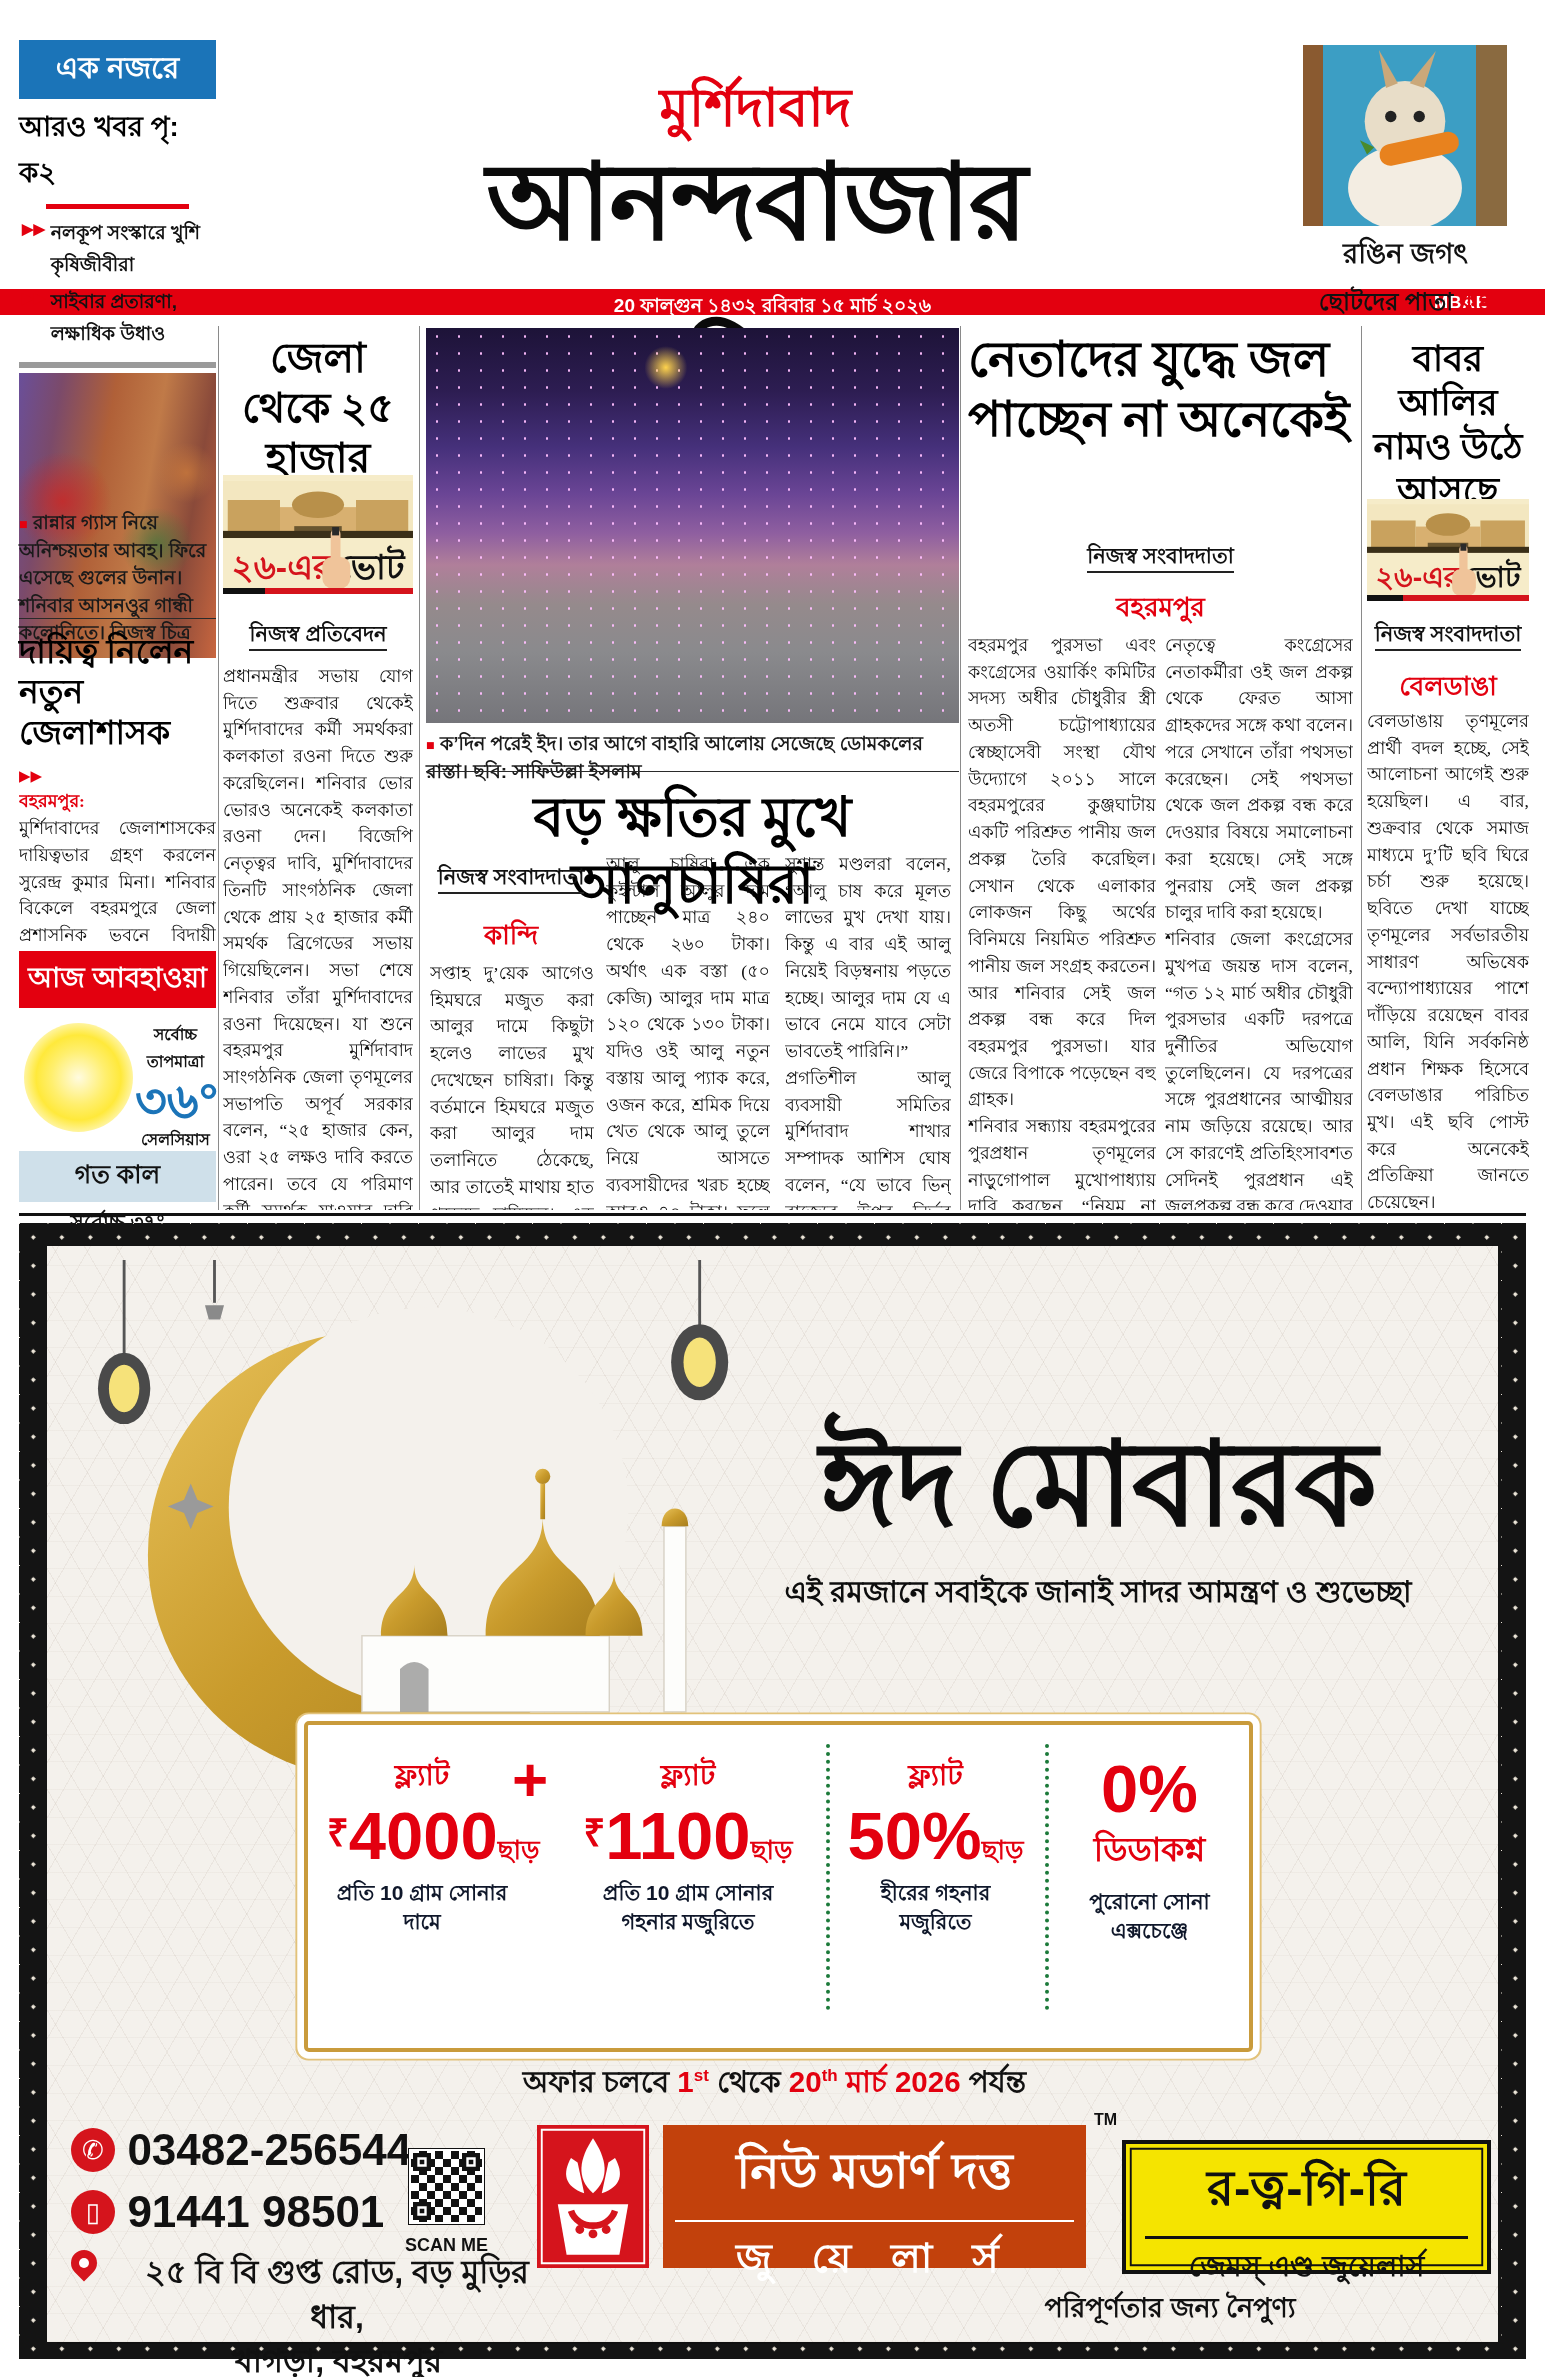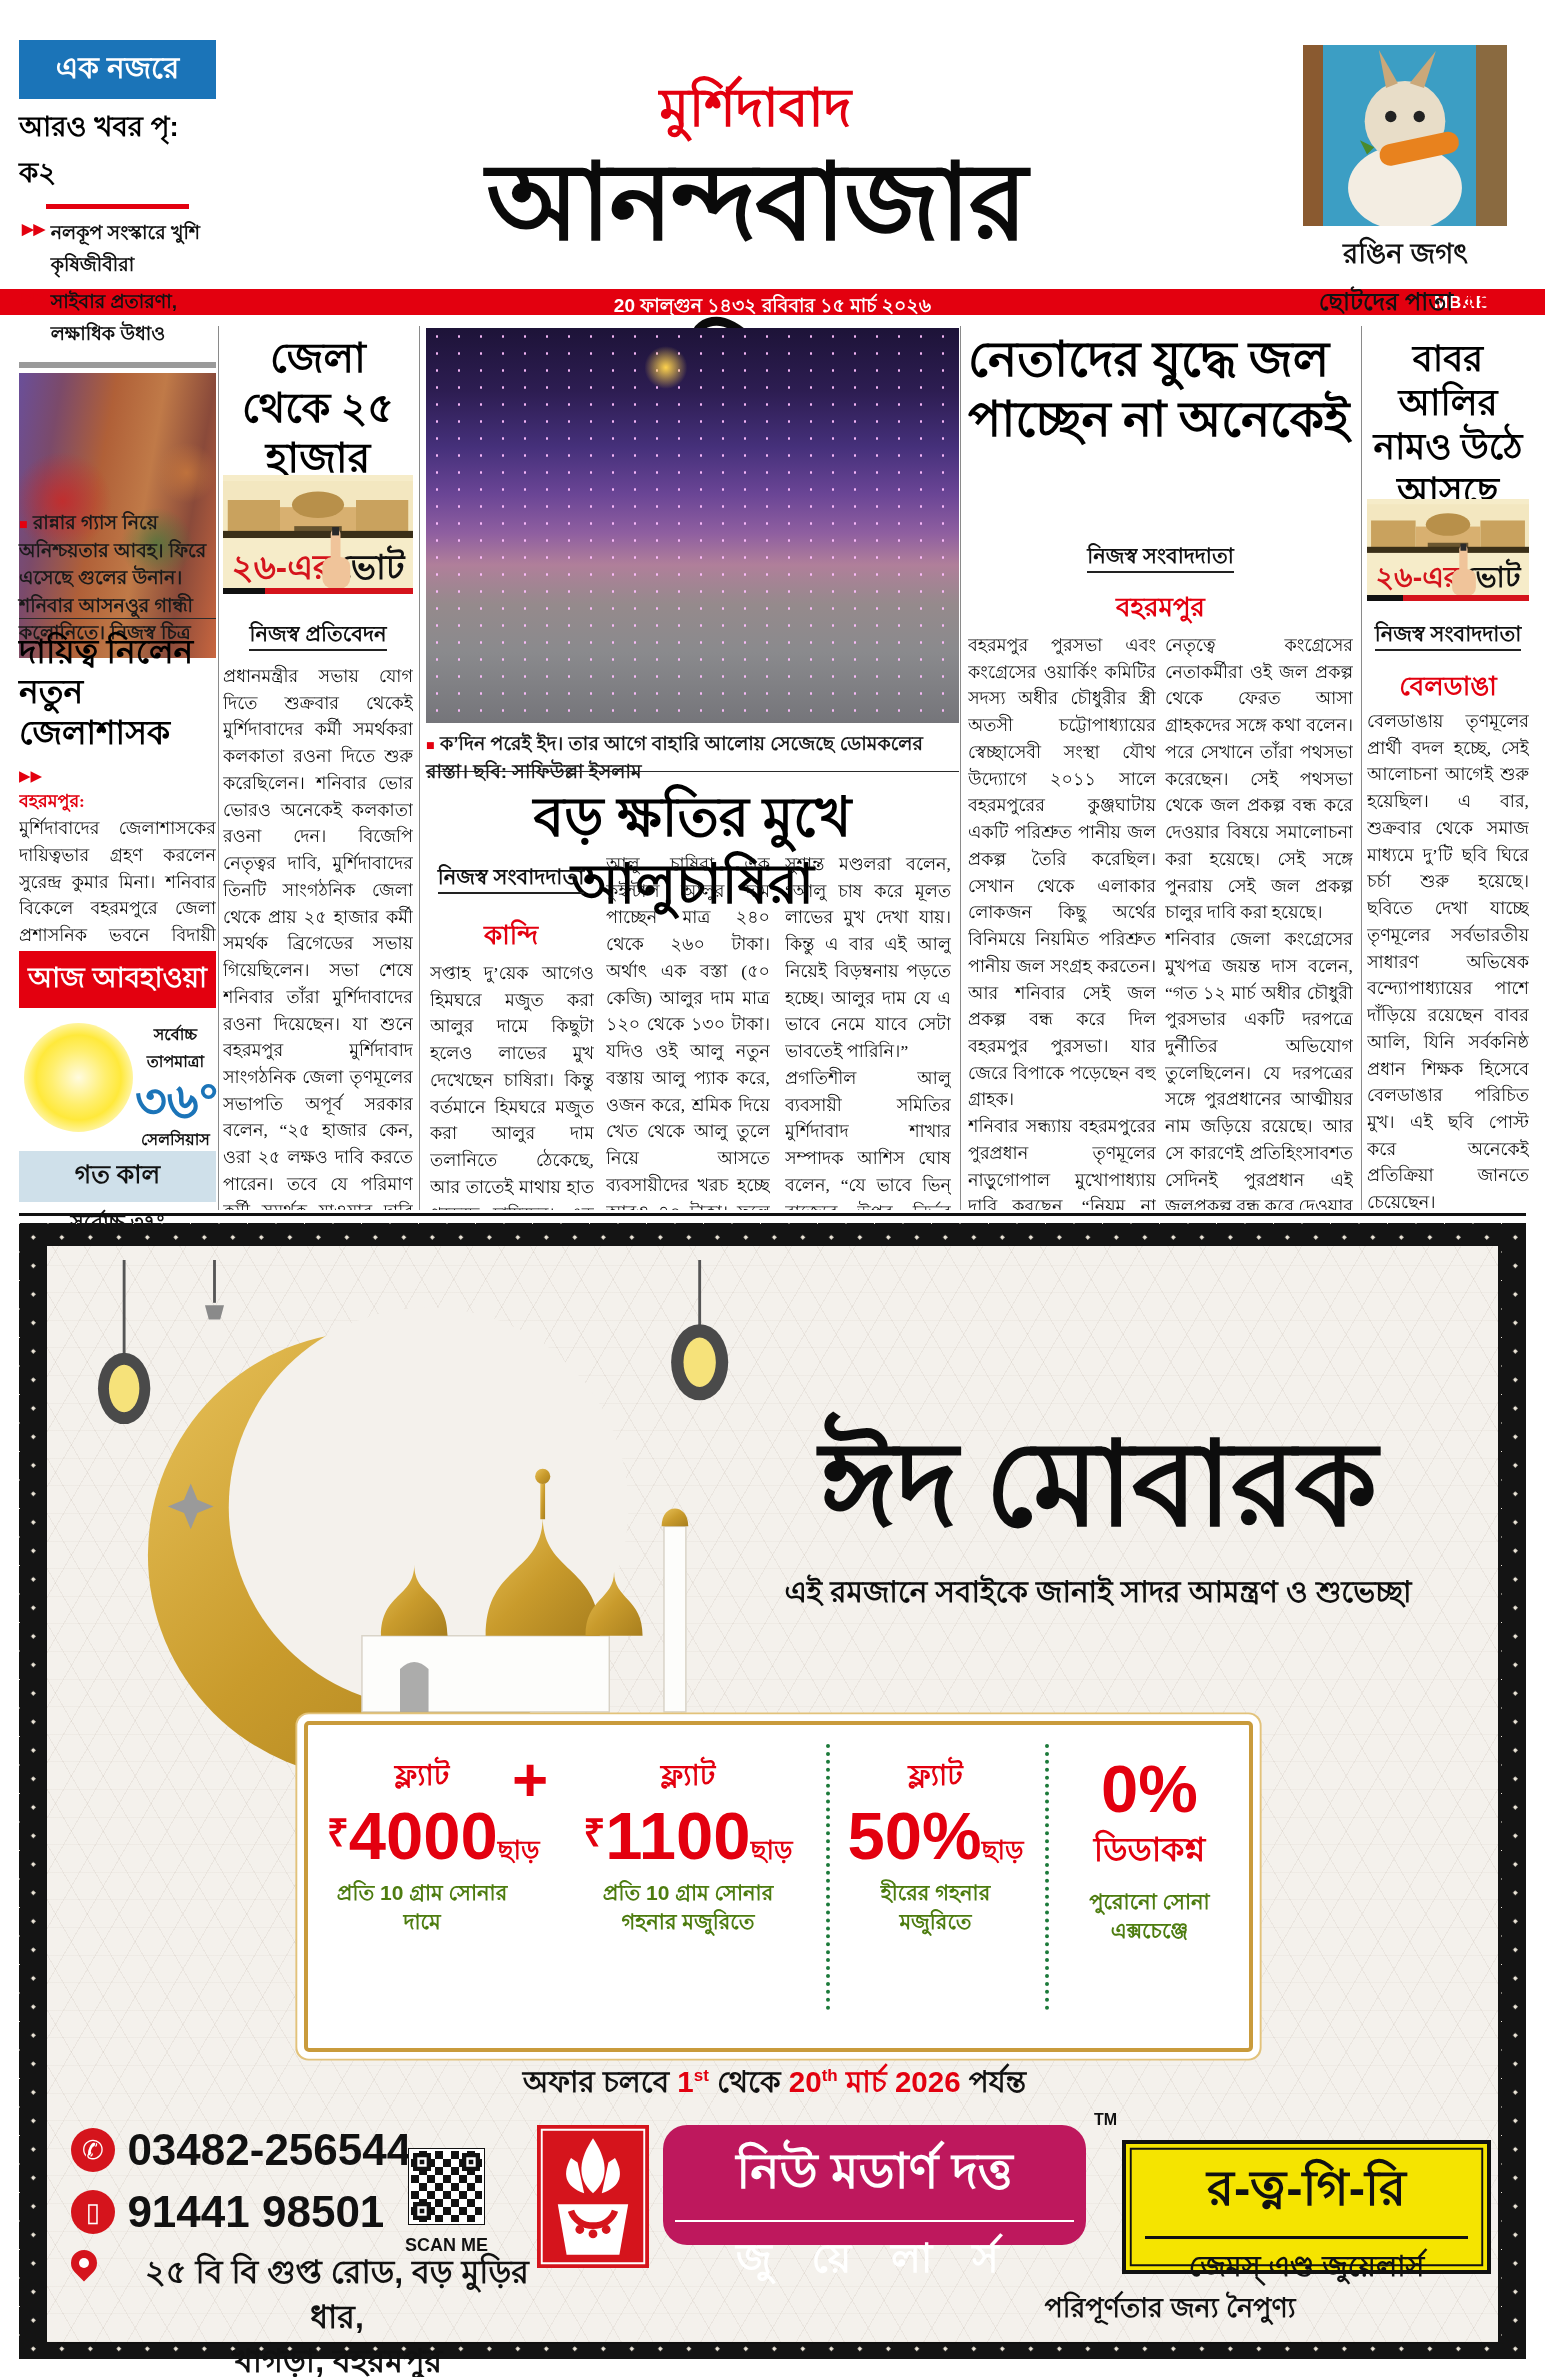--- a/index.html
+++ b/index.html
@@ -94,21 +94,21 @@
   .eid-title{left:713px;top:1393px;width:770px;font-size:118px;font-weight:800;color:#0d0d0d;text-align:center;
              font-family:"Liberation Serif",serif;letter-spacing:-1px;}
   .eid-sub{left:713px;top:1569px;width:770px;font-size:29.5px;font-weight:800;color:#0d0d0d;text-align:center;}
   .offer-panel{left:304px;top:1721px;width:941px;height:323px;background:#fff;border:4.8px solid #c99b3c;
                border-radius:5px;box-shadow:0 0 0 6.7px #fff,0 0 0 8.6px #e2c27a;}
   .offer{position:absolute;top:28.5px;text-align:center;}
   .o-flat{font-size:28.5px;font-weight:800;color:#e3000f;}
   .o-amt{font-size:67px;font-weight:800;color:#e3000f;line-height:1.05;}
   .o-amt .rs{font-size:38px;vertical-align:13.3px;}
   .o-off{font-size:26px;font-weight:800;color:#e3000f;}
-  .o-desc{font-size:21px;font-weight:800;color:#4d7c0f;margin-top:8.6px;line-height:1.35;}
+  .o-desc{font-size:21px;font-weight:800;color:#0f172a;margin-top:8.6px;line-height:1.35;}
   .plus{position:absolute;left:204px;top:19px;font-size:62px;font-weight:800;color:#e3000f;}
   .dotsep{position:absolute;top:19px;height:266px;border-left:4.8px dotted #1c7a3a;}
   .validity{left:304px;top:2059px;width:941px;text-align:center;font-size:29.5px;font-weight:800;color:#111;}
   .validity sup{font-size:17px;}
 
   
   .contact{left:71px;top:2125px;width:485px;}
   .c-row{display:flex;align-items:center;gap:12.4px;margin-bottom:12.4px;}
   .c-ico{width:44px;height:44px;border-radius:50%;background:#d5141c;color:#fff;font-size:26px;
          display:flex;align-items:center;justify-content:center;flex:0 0 auto;}
@@ -116,21 +116,21 @@
   .c-addr{font-size:32px;font-weight:800;color:#111;text-align:center;line-height:1.4;}
   .pin{width:26px;height:26px;background:#d5141c;border-radius:50% 50% 50% 0;transform:rotate(-45deg);
        position:relative;flex:0 0 auto;margin-right:8.6px;}
   .pin:after{content:"";position:absolute;left:7.6px;top:7.6px;width:10.5px;height:10.5px;border-radius:50%;background:#fff;}
   .qr{left:409px;top:2149px;width:71px;height:71px;background:repeating-conic-gradient(#111 0% 25%,#fff 0% 50%) 0 0/16px 16px;border:2.9px solid #fff;outline:1.4px solid #111;}
   .qr .f{position:absolute;width:18px;height:18px;background:#111;box-shadow:inset 0 0 0 4.3px #111,inset 0 0 0 6.7px #fff;}
   .scanme{left:394px;top:2235px;width:105px;text-align:center;font-size:18px;font-weight:800;color:#111;}
 
   
   .logo-box{left:537px;top:2125px;width:112px;height:143px;background:#d5141c;box-shadow:inset 0 0 0 3.8px #d5141c,inset 0 0 0 5.7px #fff;}
-  .brand{left:663px;top:2125px;width:423px;height:120px;background:#be185d;color:#fff;text-align:center;border-radius:24px;}
+  .brand{left:663px;top:2125px;width:423px;height:143px;background:#c2410c;color:#fff;text-align:center;}
   .brand .l1{font-size:49px;font-weight:800;padding-top:8.6px;}
   .brand .l2{font-size:40px;font-weight:800;letter-spacing:14.3px;border-top:2.9px solid #fff;margin:4.8px 12.4px 0;padding-top:4.8px;}
   .tm{left:1094px;top:2111px;font-size:16px;font-weight:800;color:#111;}
   .partner{left:1122px;top:2140px;width:361px;height:126px;background:#f5e400;border:4.8px solid #111;box-shadow:inset 0 0 0 3.8px #f5e400,inset 0 0 0 5.7px #111;text-align:center;}
   .partner .p1{font-size:49px;font-weight:800;color:#111;padding-top:6.7px;}
   .partner .p2{font-size:28.5px;font-weight:800;color:#111;border-top:3.8px solid #111;margin:3.8px 19px 0;padding-top:5.7px;}
   .tagline{left:856px;top:2287px;width:628px;text-align:center;font-size:27px;font-weight:800;color:#111;}
   .ad-rule{left:57px;top:2342px;width:1431px;height:2.4px;background:#111;}
 
   

